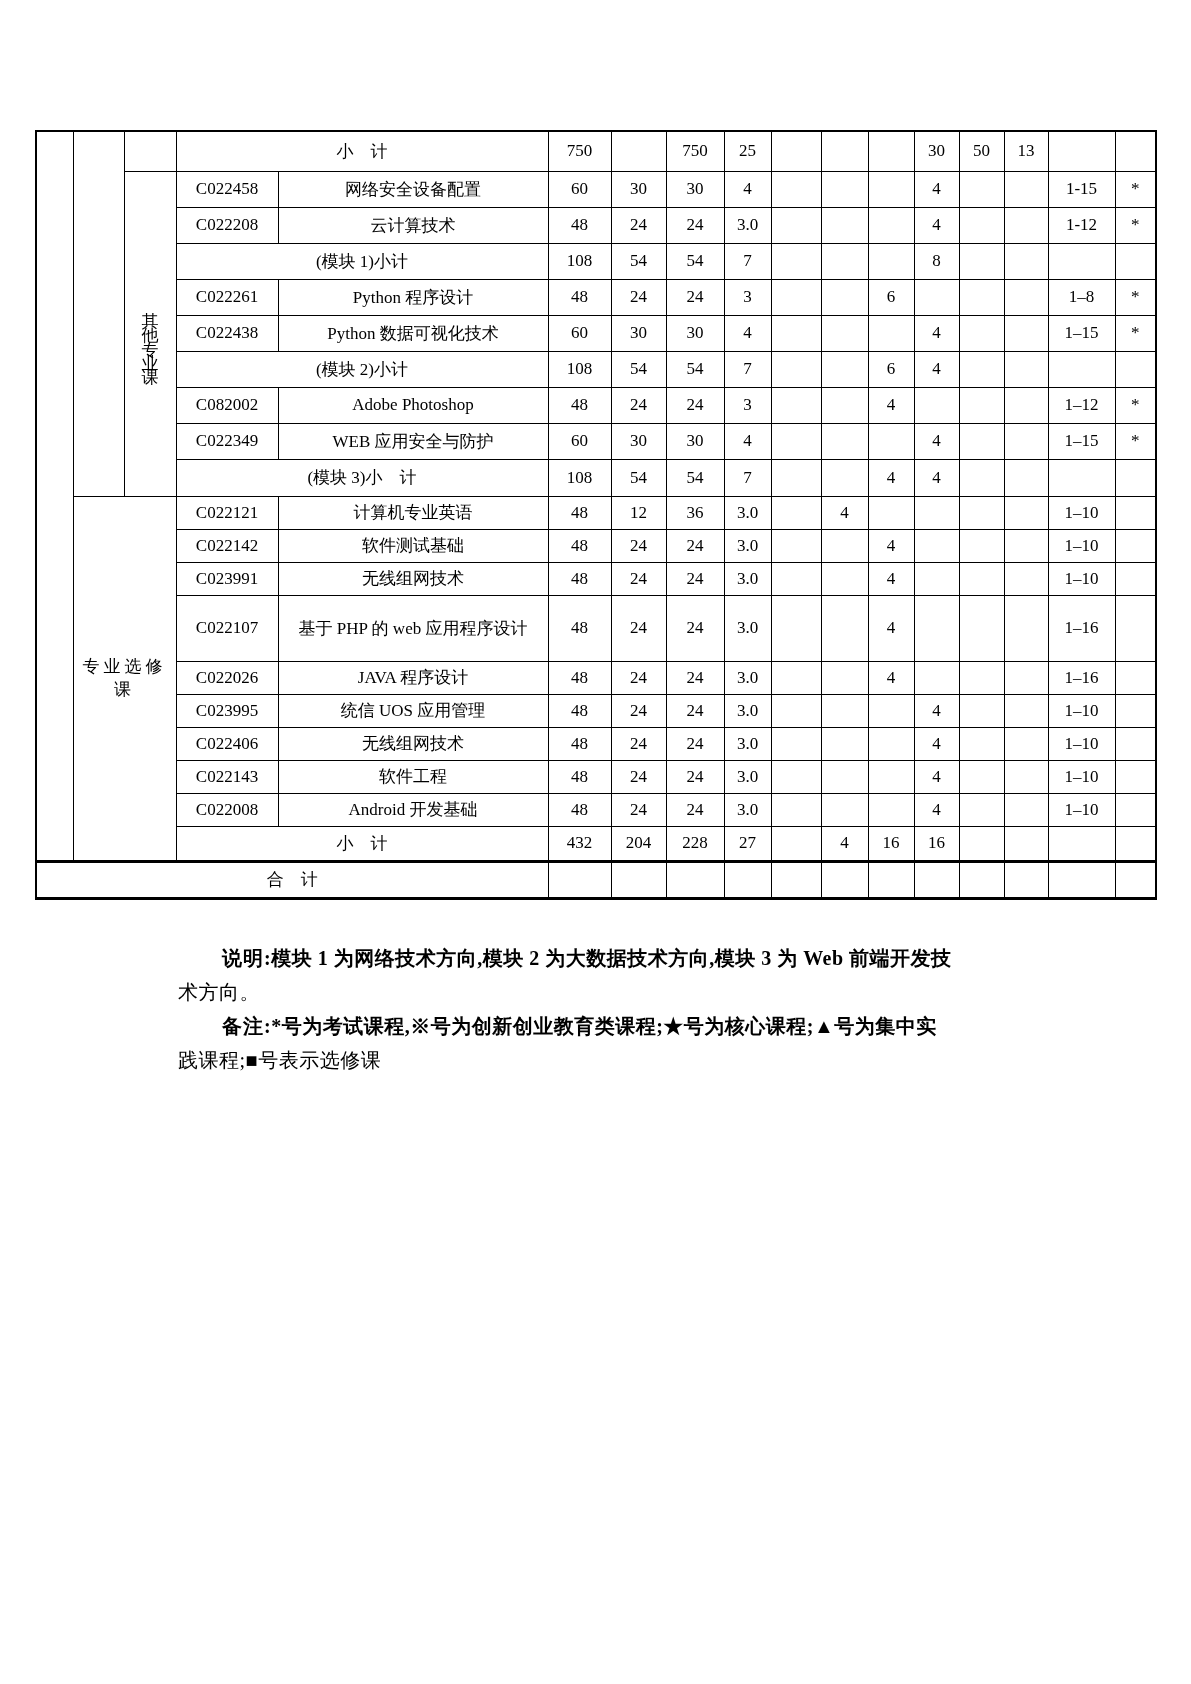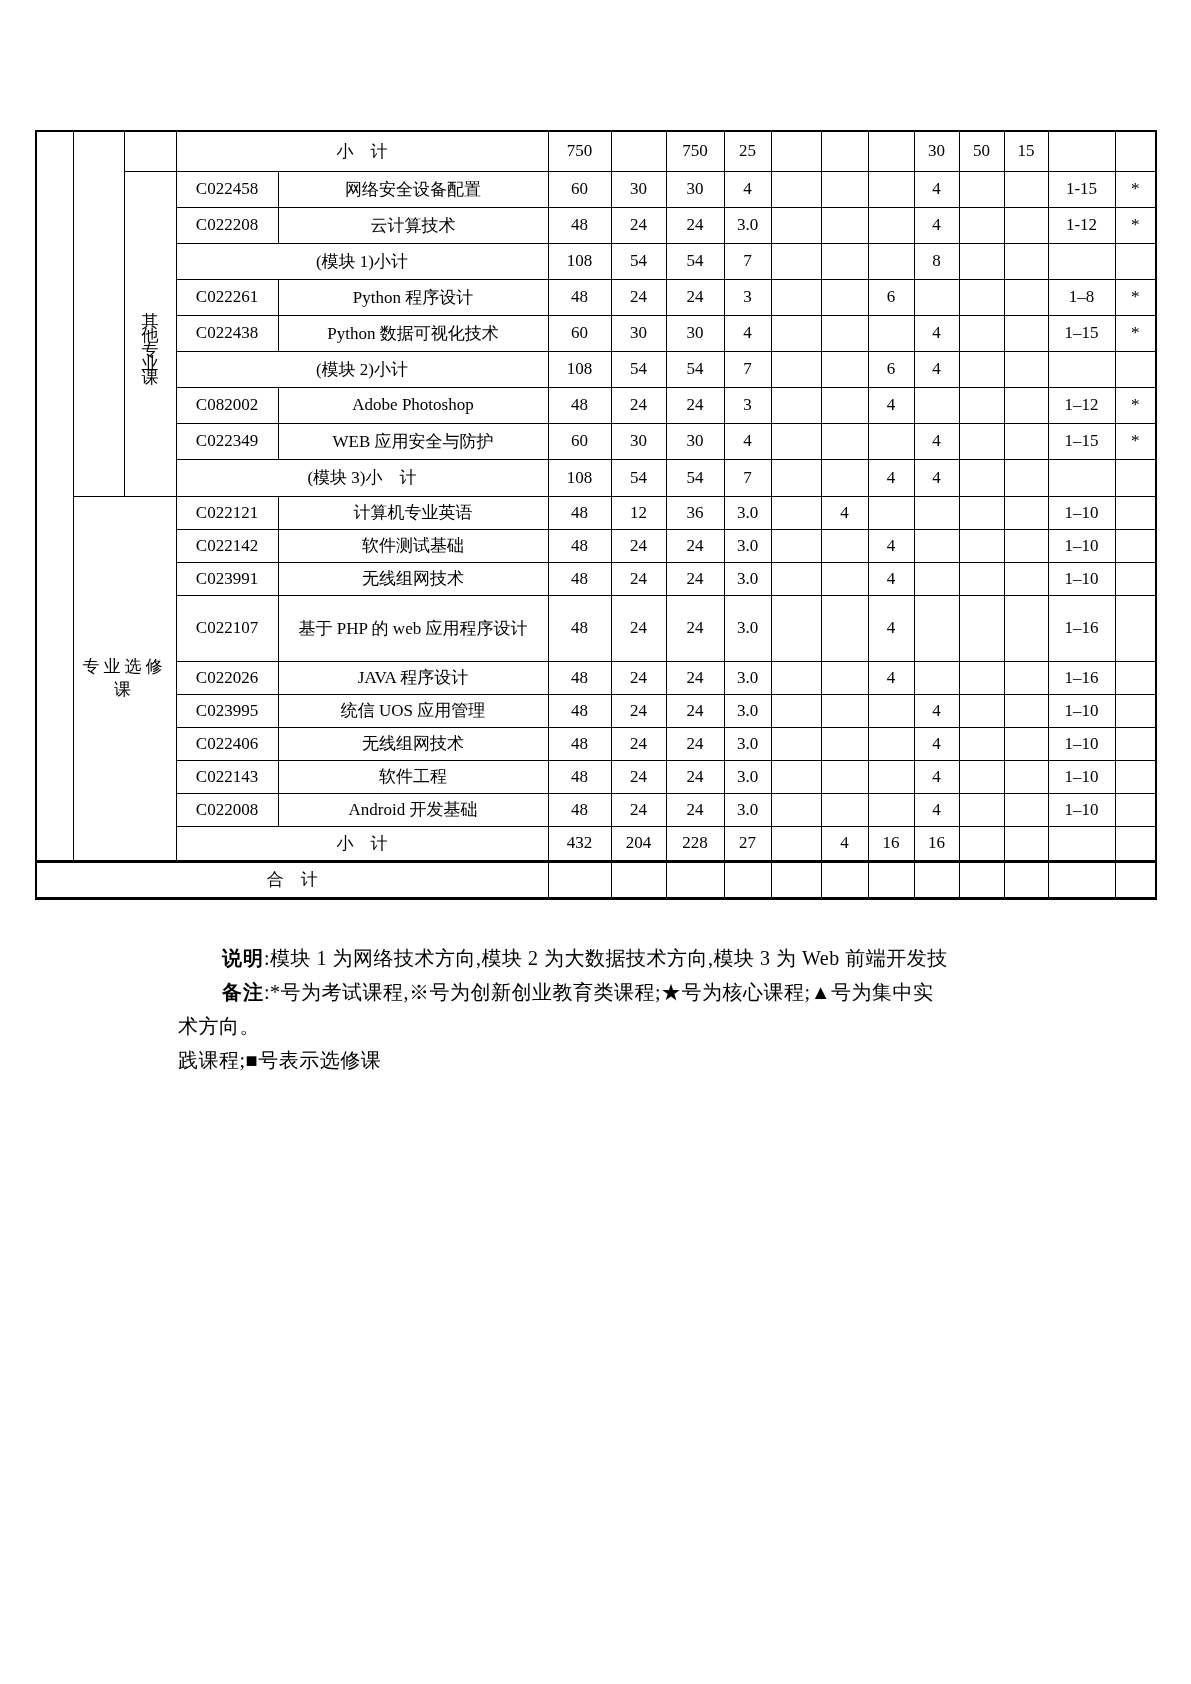--- a/index.html
+++ b/index.html
@@ -19,21 +19,21 @@
   td.elect{font:bold 20px "Liberation Sans",sans-serif;text-align:left;padding:0 2px 0 4px;
         letter-spacing:4px;line-height:30px;word-break:break-all;}
   td.wk{font:17px "Liberation Serif",serif;}
   td.wkb{font:bold 16px "Liberation Sans",sans-serif;}
   td.star{font:20px "Liberation Serif",serif;}
   td.top{vertical-align:top;line-height:15px;padding-top:2px;}
   tr.total-row td{border-top:3px solid #000;}
   .notes{position:absolute;left:178px;top:941px;width:800px;font:20px/34px "Liberation Serif",serif;
         letter-spacing:0.5px;}
   .note-line{white-space:nowrap;}
-  .note-line.ind{padding-left:44px;}
+  .note-line.ind{padding-left:44px;font-weight:bold;}
   .note-line b{letter-spacing:1px;}
   .pageno{position:absolute;left:0;right:0;top:1478px;text-align:center;
         font:16px "Liberation Serif",serif;}
 </style>
 </head>
 <body>
 
 <div class="page">
 
   <table class="cur">
@@ -64,21 +64,21 @@
           <td colspan="2" class="lbl">小　计</td>
           <td class="b">750</td>
           <td></td>
           <td class="b">750</td>
           <td class="b">25</td>
           <td></td>
           <td></td>
           <td></td>
           <td class="b">30</td>
           <td class="b">50</td>
-          <td class="b">15</td>
+          <td class="b">13</td>
           <td></td>
           <td></td>
         </tr>
         <tr style="height: 36px;">
           <td rowspan="9" class="vert">其他专业课</td>
           <td class="code">C022458</td>
           <td class="name">网络安全设备配置</td>
           <td>60</td>
           <td>30</td>
           <td>30</td>
@@ -390,20 +390,20 @@
           <td></td>
           <td></td>
           <td></td>
           <td></td>
         </tr>
       </tbody>
   </table>
 
   <div class="notes">
     <div class="note-line ind"><b>说明</b><span>:模块 1 为网络技术方向,模块 2 为大数据技术方向,模块 3 为 Web 前端开发技</span></div>
+    <div class="note-line"><span>术方向。</span></div>
     <div class="note-line ind"><b>备注</b><span>:*号为考试课程,※号为创新创业教育类课程;★号为核心课程;▲号为集中实</span></div>
-    <div class="note-line"><span>术方向。</span></div>
     <div class="note-line"><span>践课程;■号表示选修课</span></div>
   </div>
 
   <div class="pageno">56</div>
 
 </div>
 
 </body></html>

